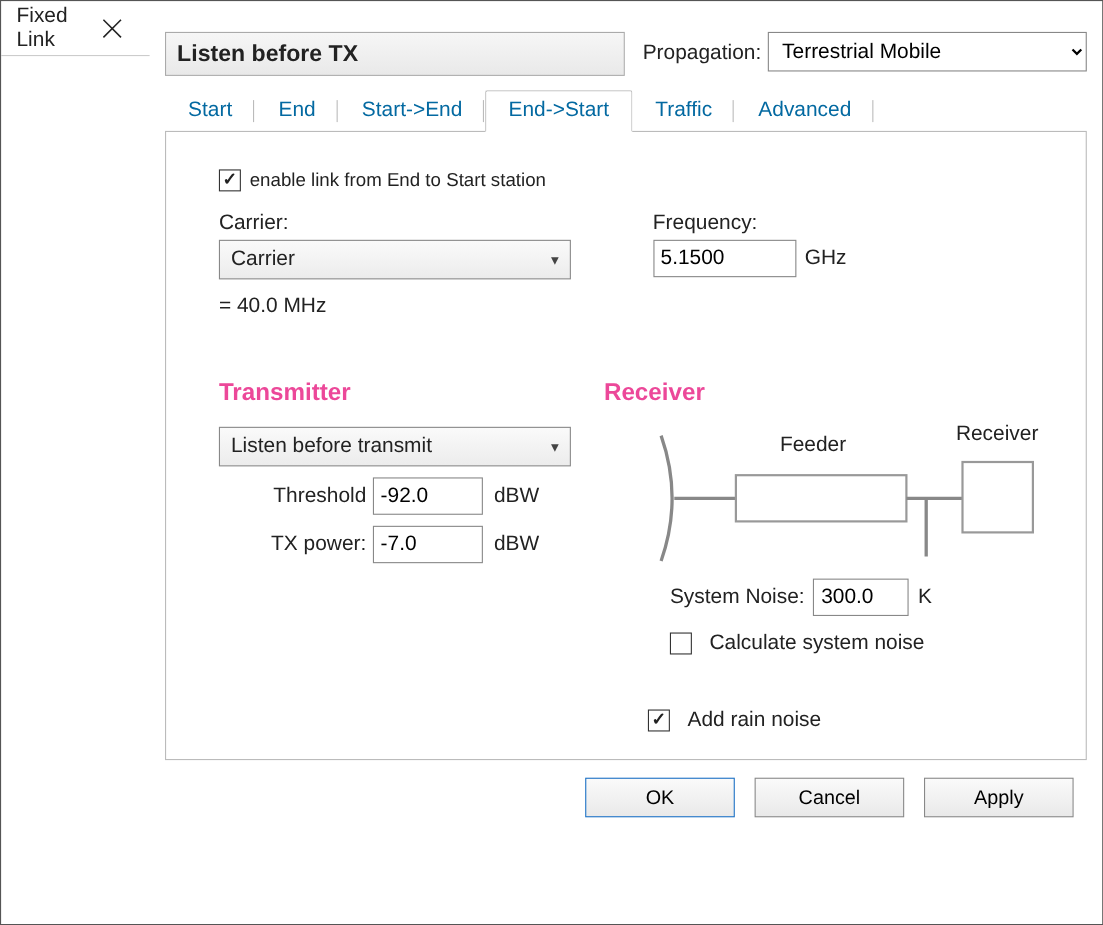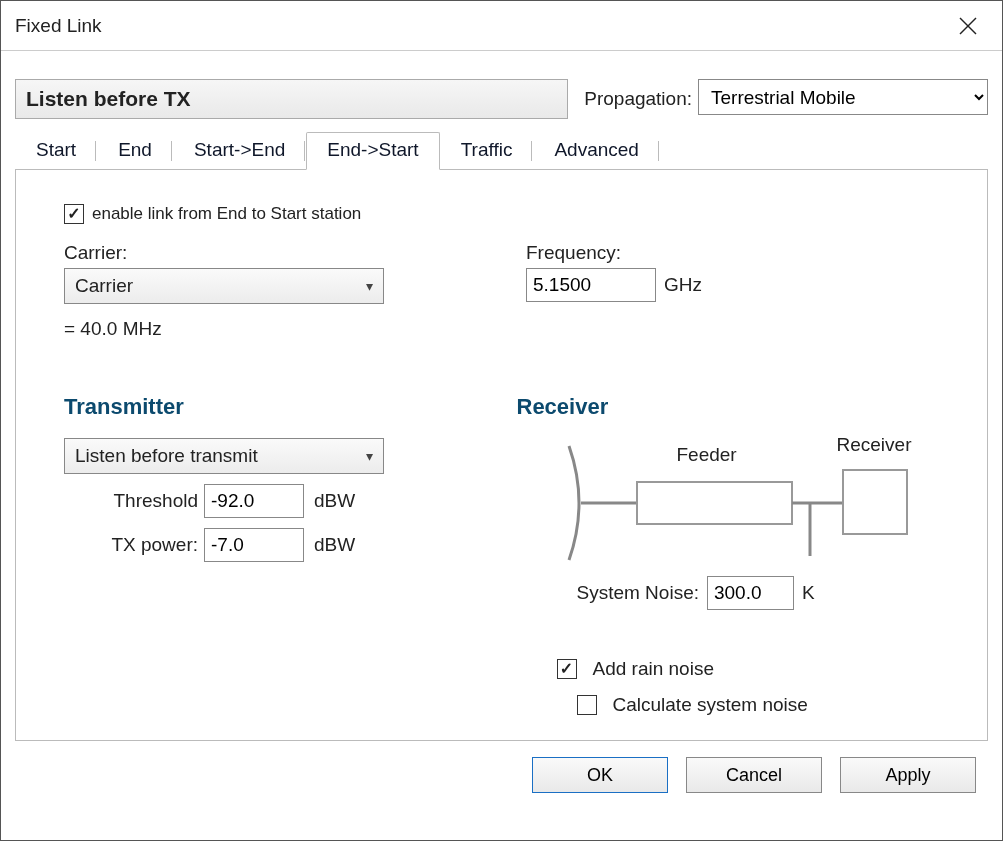--- a/index.html
+++ b/index.html
@@ -13,21 +13,21 @@
     width: 1003px;
     height: 841px;
     overflow: hidden;
   }
   .window {
     width: 1003px;
     height: 841px;
     border: 1px solid #555;
     background: #fff;
     display: flex;
-    flex-direction: column;
+    flex-direction: row;
   }
   .titlebar {
     height: 50px;
     display: flex;
     align-items: center;
     padding: 0 14px;
     border-bottom: 1px solid #ccc;
   }
   .titlebar .title {
     flex: 1;
@@ -85,21 +85,21 @@
     margin-top: 8px;
     position: relative;
   }
   .tabs {
     display: flex;
     align-items: flex-end;
   }
   .tab {
     padding: 6px 20px 8px 20px;
     font-size: 19px;
-    color: #0f172a;
+    color: #0369a1;
     cursor: pointer;
     border-left: 1px solid transparent;
     border-right: 1px solid transparent;
     position: relative;
   }
   .tab.sep::after {
     content: "";
     position: absolute;
     right: 0;
     top: 8px;
@@ -170,21 +170,21 @@
     padding: 2px 6px;
     background: #fff;
   }
   .w130 { width: 130px; }
   .w100 { width: 100px; }
   .w80  { width: 87px; }
   .unit { font-size: 19px; }
   .section-head {
     font-size: 22px;
     font-weight: bold;
-    color: #0c4a6e;
+    color: #ec4899;
     margin: 36px 0 18px 0;
   }
   .param-row {
     display: flex;
     align-items: center;
     margin: 10px 0 10px 30px;
   }
   .param-row .plabel {
     width: 110px;
     text-align: right;
@@ -322,28 +322,28 @@
               <div style="position:absolute;left:130px;top:6px;font-size:19px;">Feeder</div>
               <div style="position:absolute;left:290px;top:-4px;font-size:19px;">Receiver</div>
             </div>
 
             <div class="noise-row">
               <span>System Noise:</span>
               <input class="text-input w80" value="300.0" style="">
               <span>K</span>
             </div>
 
+            <div class="noise-row" style="margin-top:14px;">
+              <span class="checkbox"></span>
+              <span>Calculate system noise</span>
+            </div>
+
             <div class="noise-row" style="margin-top:48px;margin-left:40px;">
               <span class="checkbox checked"></span>
               <span>Add rain noise</span>
-            </div>
-
-            <div class="noise-row" style="margin-top:14px;">
-              <span class="checkbox"></span>
-              <span>Calculate system noise</span>
             </div>
           </div>
 
         </div>
 
       </div>
     </div>
 
     <div class="button-row">
       <button class="btn default">OK</button>

